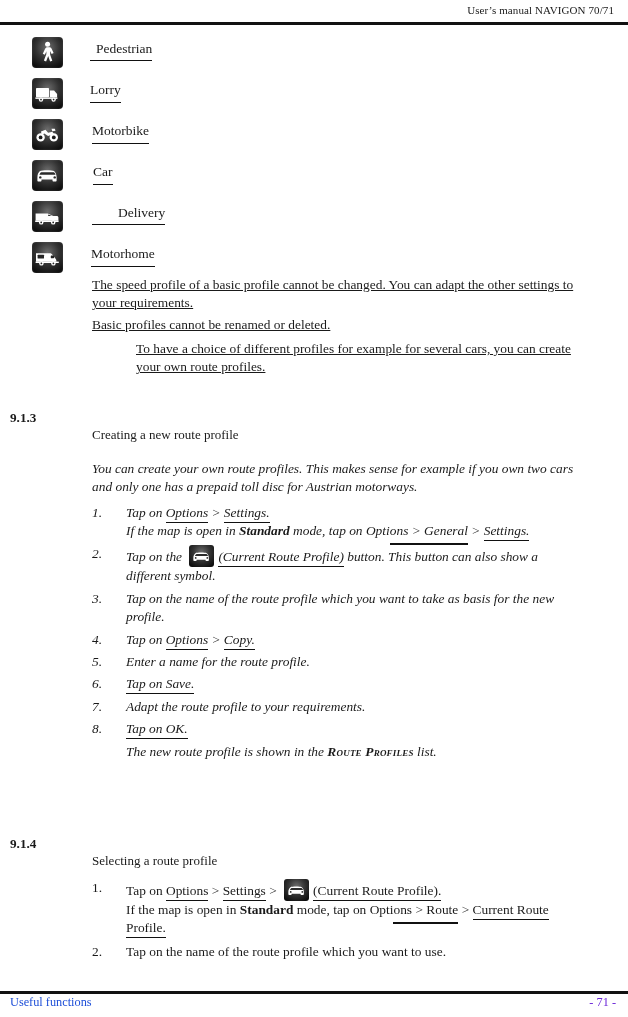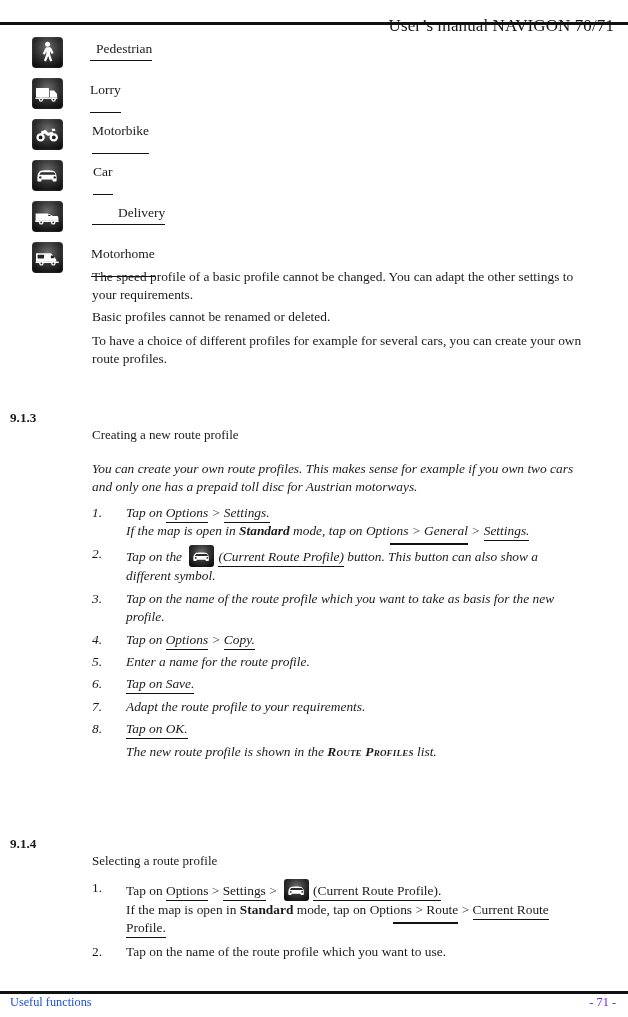--- a/index.html
+++ b/index.html
@@ -19,22 +19,22 @@
 
   
   .page-header {
     position: absolute;
     top: 0; left: 0; right: 0;
     height: 28px;
   }
   .page-header .header-text {
     position: absolute;
     right: 14px;
-    top: 16px;
-    font-size: 17px;
+    top: 4px;
+    font-size: 11px;
     letter-spacing: 0.1px;
     white-space: nowrap;
   }
   .header-rule {
     position: absolute;
     left: 0; right: 0; top: 22px;
     height: 3px;
     background: #111111;
   }
 
@@ -69,21 +69,21 @@
   .profile-icon svg { display: block; width: 31px; height: 31px; }
 
   .profile-label {
     position: absolute;
     top: 9px;
     font-size: 13.5px;
     white-space: nowrap;
   }
   .profile-label .ul {
     border-bottom: 1.6px solid #111;
-    padding-bottom: 15px;
+    padding-bottom: 5px;
   }
   
   .lbl-pedestrian { left: 96px; }
   .lbl-lorry      { left: 90px; }
   .lbl-motorbike  { left: 92px; }
   .lbl-car        { left: 93px; }
   .lbl-delivery   { left: 118px; }
   .lbl-motorhome  { left: 91px; }
   
   .lbl-delivery .ul { padding-left: 26px; margin-left: -26px; padding-bottom: 4px; }
@@ -324,24 +324,24 @@
             <circle cx="9.4" cy="21.4" r="0.9"></circle>
             <circle cx="21.4" cy="21.4" r="0.9"></circle>
             <rect x="18.8" y="13.6" width="3.2" height="2.6" rx="0.4"></rect>
           </g>
         </svg>
       </span>
       <span class="profile-label lbl-motorhome"><span class="ul">Motorhome</span></span>
     </div>
   </div>
 
-  <div class="body-col" style="top:240px;">
+  <div class="body-col" style="top:248px;text-decoration:underline;">
     <p class="para">The speed profile of a basic profile cannot be changed. You can adapt the other settings to your requirements.</p>
     <p class="para">Basic profiles cannot be renamed or deleted.</p>
-    <p class="para" style="margin-top:6px;">To have a choice of different profiles for example for several cars, you can create your own route profiles.</p>
+    <p class="para" style="margin-top:6px;margin-left:44px;">To have a choice of different profiles for example for several cars, you can create your own route profiles.</p>
   </div>
 
   <div class="section" style="top:380px;">
     <span class="section-number">9.1.3</span>
     <span class="section-title">Creating a new route profile</span>
   </div>
 
   <div class="body-col" style="top:432px;font-style:italic;">
     <p class="para">You can create your own route profiles. This makes sense for example if you own two cars and only one has a prepaid toll disc for Austrian motorways.</p>
 

